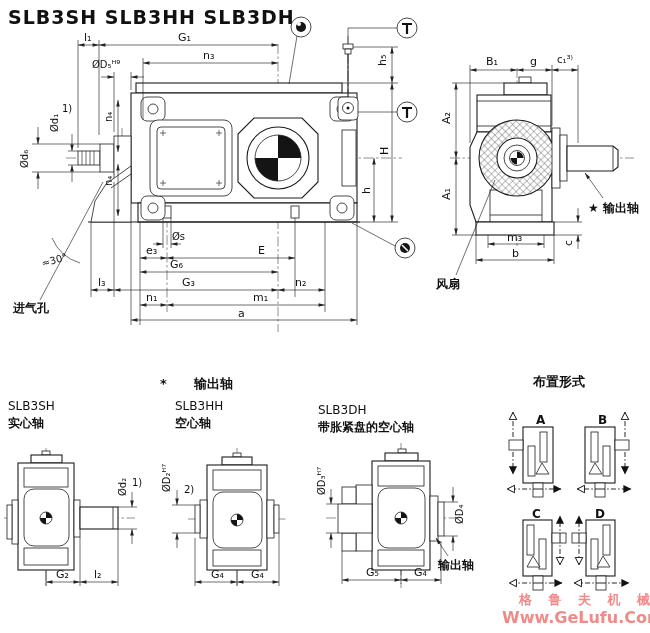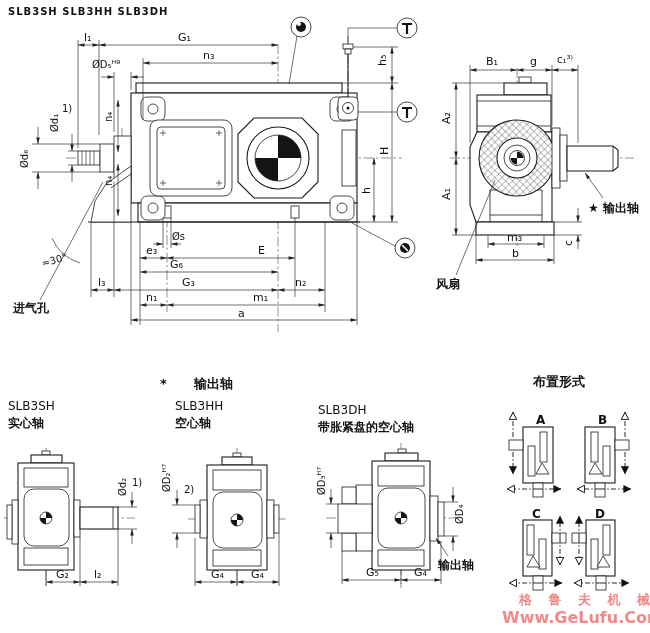--- a/index.html
+++ b/index.html
@@ -1,18 +1,18 @@
 <!DOCTYPE html>
 <html><head>
 <meta charset="utf-8">
 <style>
   html,body{margin:0;padding:0;background:#fff;}
   #page{position:relative;width:650px;height:633px;background:#fff;overflow:hidden;
         font-family:"DejaVu Sans",sans-serif;}
-  #title{position:absolute;left:8px;top:6px;font-size:10px;font-weight:bold;
+  #title{position:absolute;left:8px;top:6px;font-size:19px;font-weight:bold;
          letter-spacing:1px;color:#111;}
   svg{position:absolute;left:0;top:0;}
   .ol{fill:none;stroke:#1c1c1c;stroke-width:1.1;}
   .ol2{fill:none;stroke:#1c1c1c;stroke-width:0.8;}
   .olw{fill:#fff;stroke:#1c1c1c;stroke-width:1.1;}
   .olw2{fill:#fff;stroke:#1c1c1c;stroke-width:0.8;}
   .blk{fill:#141414;stroke:none;}
   .dim{fill:none;stroke:#222;stroke-width:0.65;}
   .cl{fill:none;stroke:#333;stroke-width:0.55;stroke-dasharray:10 2.5 2.5 2.5;}
   .dl{fill:none;stroke:#111;stroke-width:0.9;stroke-dasharray:5 2.2 1.5 2.2;}

